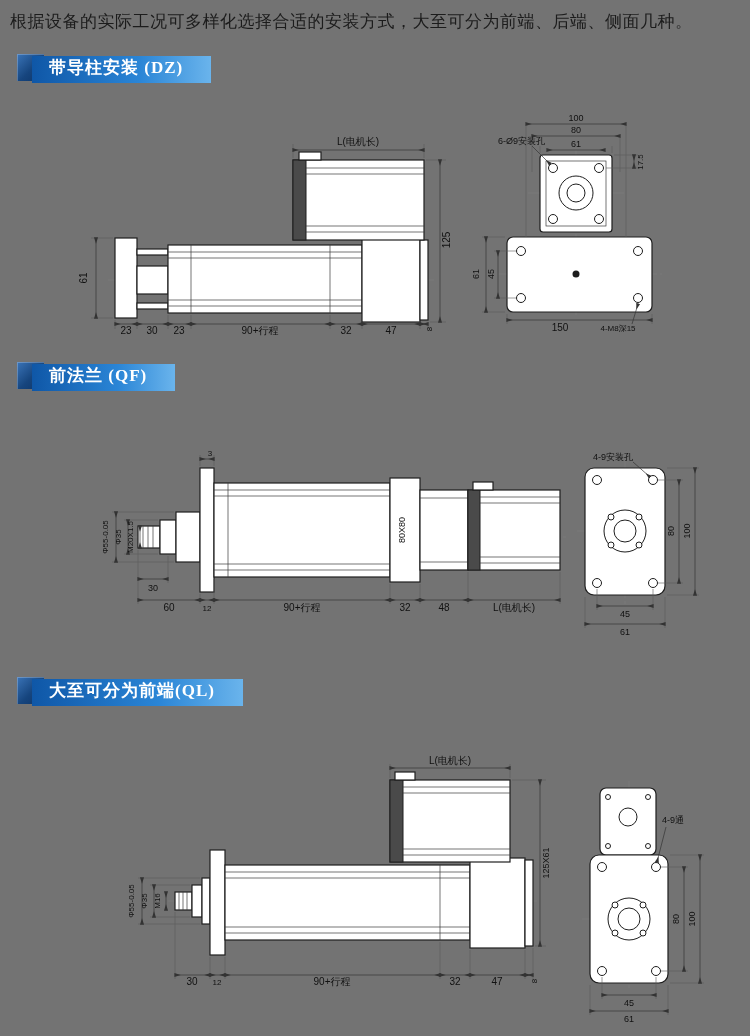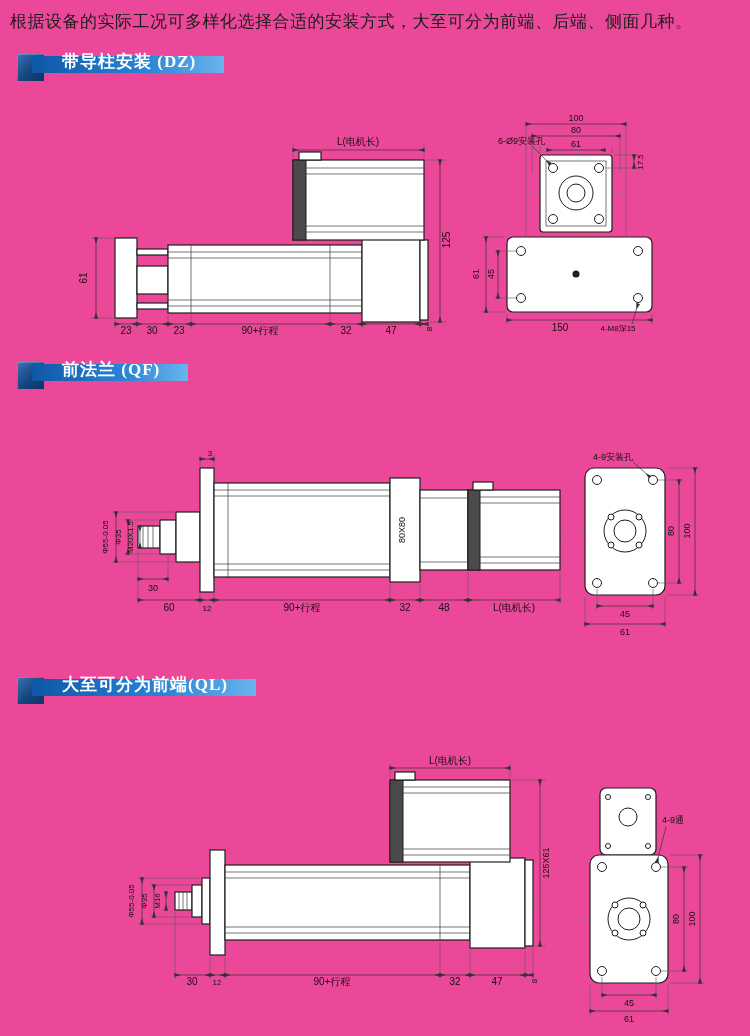--- a/index.html
+++ b/index.html
@@ -1,22 +1,22 @@
 <!DOCTYPE html>
 <html><head>
 <meta charset="utf-8">
 <style>
   *{margin:0;padding:0;box-sizing:border-box}
   html,body{width:750px;height:1036px}
   body{background:#fff;font-family:"Liberation Sans",sans-serif;position:relative;overflow:hidden}
-  .page{position:absolute;inset:0;background:#ec4899}
+  .page{position:absolute;inset:0;background:#737373}
   .intro{position:absolute;left:10px;top:10px;width:736px;font:17px/1.4 "Liberation Serif",serif;color:#1c1c1c;letter-spacing:.5px}
   .sec-header{position:absolute;left:17px;height:32px}
   .cube{position:absolute;left:0;top:2px;width:27px;height:27px;background:linear-gradient(135deg,#3a74b8 0%,#16457e 55%,#0d3466 100%);box-shadow:inset 1px 1px 0 rgba(255,255,255,.25)}
-  .bar{position:absolute;left:15px;top:4px;height:17px;padding:0 28px 0 30px;background:linear-gradient(90deg,#0f57a7 0%,#2a85d6 60%,#6ab4ec 100%);display:flex;align-items:flex-end;white-space:nowrap}
+  .bar{position:absolute;left:15px;top:4px;height:27px;padding:0 28px 0 17px;background:linear-gradient(90deg,#0f57a7 0%,#2a85d6 60%,#6ab4ec 100%);display:flex;align-items:flex-start;white-space:nowrap}
   .bar span{color:#ffffff;font:bold 17px "Liberation Serif",serif;letter-spacing:1px}
   .dwg{position:absolute;overflow:visible}
   svg text{font-family:"Liberation Sans",sans-serif;fill:#111;text-anchor:middle}
   .t{font-size:10px}
   .t9{font-size:9px}
   .t8{font-size:8px}
   .ta-s{text-anchor:start}
   .o{fill:#ffffff;stroke:#1e1e1e;stroke-width:1.2}
   .dk{fill:#4a4a4a;stroke:#1e1e1e;stroke-width:1}
   .i{fill:none;stroke:#3a3a3a;stroke-width:.7}

